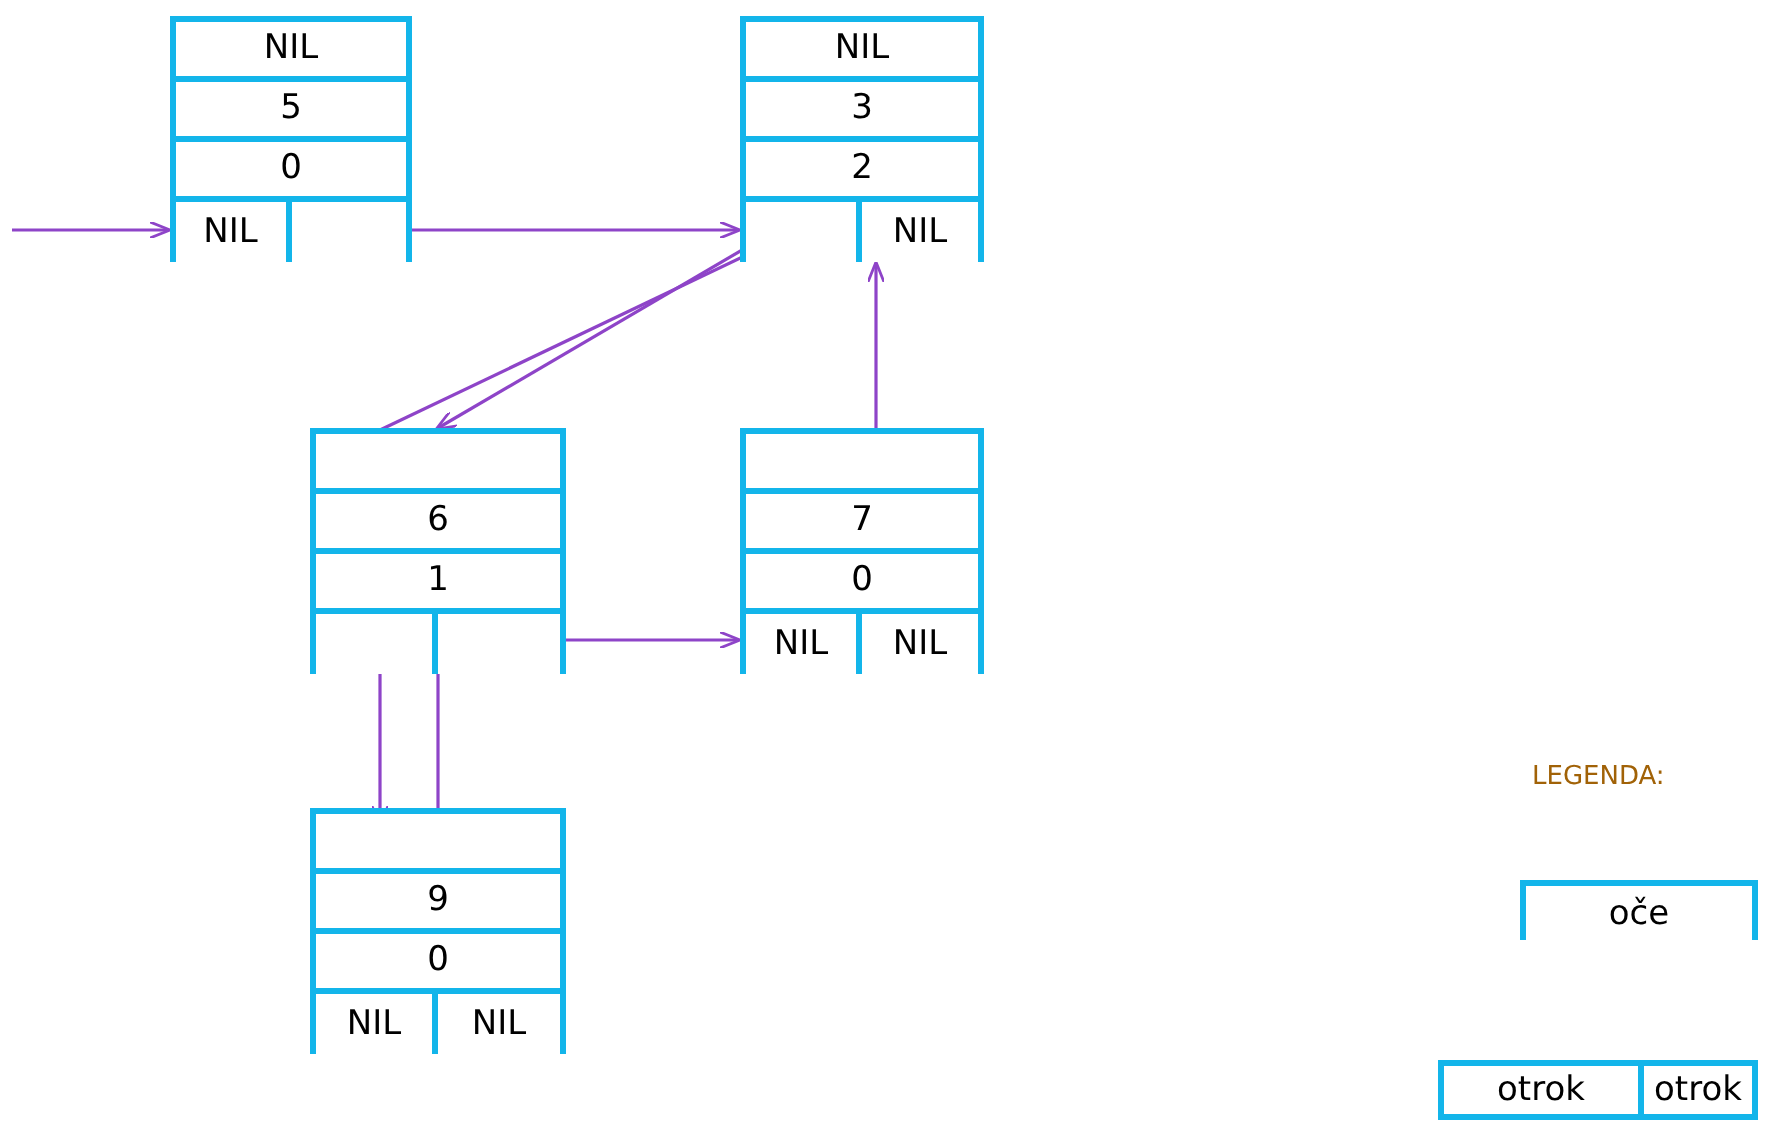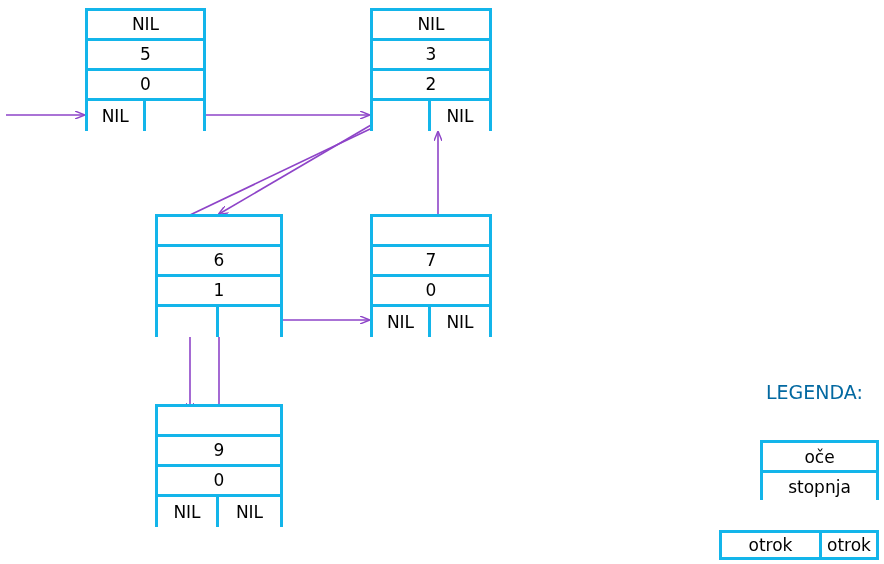--- a/index.html
+++ b/index.html
@@ -63,22 +63,22 @@
     justify-content: center;
     font-size: 17px;
     color: #000000;
     background: #ffffff;
   }
   .node .cell.left {
     border-right: 3px solid #13b5ea;
   }
   .legend-title {
     position: absolute;
-    font-size: 19px;
-    color: #0369a1;
+    font-size: 13px;
+    color: #a16207;
     white-space: nowrap;
   }
   .legend-node {
     position: absolute;
   }
   .legend-node .lrow {
     box-sizing: border-box;
     border: 3px solid #13b5ea;
     border-bottom-width: 0;
     background: #ffffff;
@@ -234,23 +234,20 @@
       </div>
     </div>
   </div>
 
   <div class="legend-title" style="left:766px; top:381px;">LEGENDA:</div>
 
   <div class="legend-node" style="left:760px; top:440px; width:119px;">
     <div class="lrow">
       <span>oče</span>
     </div>
-    <div class="lrow">
-      <span>stopnja</span>
-    </div>
   </div>
 
   <div class="legend-node" style="left:719px; top:530px; width:160px;">
     <div class="lrow bottom" style="display:flex;">
       <div class="lcell left" style="flex:0 0 100px;">
         <span>otrok</span>
       </div>
       <div class="lcell" style="flex:1 1 auto;">
         <span>otrok</span>
       </div>

